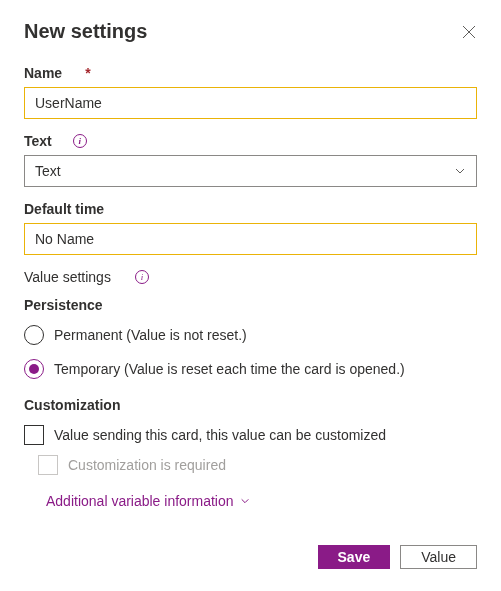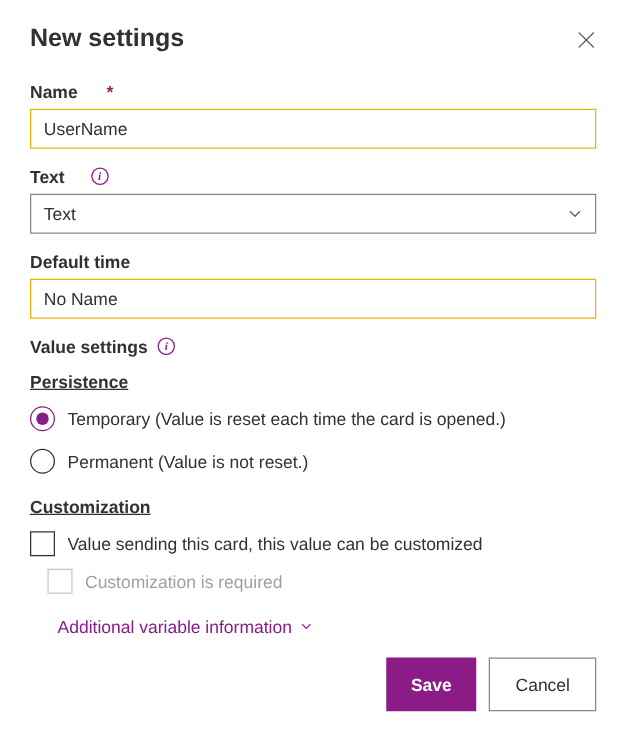--- a/index.html
+++ b/index.html
@@ -91,34 +91,33 @@
       align-items: center;
       justify-content: space-between;
       cursor: pointer;
     }
     .chevron-down {
       width: 12px;
       height: 12px;
     }
     .section-label {
       font-size: 14px;
-      font-weight: 700;
+      font-weight: 400;
       color: #323130;
       margin-bottom: 12px;
       margin-top: 4px;
       display: flex;
       align-items: center;
-      gap: 8px;
+      gap: 24px;
     }
     .sub-section {
       font-size: 14px;
       font-weight: 600;
       color: #323130;
       margin-bottom: 12px;
-      text-decoration: underline;
     }
     .radio-group {
       margin-bottom: 18px;
     }
     .radio-option {
       display: flex;
       align-items: center;
       gap: 10px;
       margin-bottom: 14px;
       cursor: pointer;
@@ -184,21 +183,21 @@
       margin-left: 22px;
     }
     .footer {
       position: absolute;
       bottom: 22px;
       right: 24px;
       display: flex;
       gap: 10px;
     }
     .btn {
-      height: 43px;
+      height: 24px;
       padding: 0 20px;
       font-size: 14px;
       font-family: inherit;
       cursor: pointer;
       border: none;
       display: flex;
       align-items: center;
       justify-content: center;
     }
     .btn-primary {
@@ -257,28 +256,28 @@
 
 <div class="section-label">
   <span>Value settings</span>
   <span class="info-icon">i</span>
 </div>
 
 <div class="sub-section">Persistence</div>
 
 <div class="radio-group">
   <div class="radio-option">
+    <div class="radio-circle"></div>
+    <span class="radio-label">Permanent (Value is not reset.)</span>
+  </div>
+  <div class="radio-option">
     <div class="radio-circle selected">
       <div class="radio-dot"></div>
     </div>
     <span class="radio-label">Temporary (Value is reset each time the card is opened.)</span>
-  </div>
-  <div class="radio-option">
-    <div class="radio-circle"></div>
-    <span class="radio-label">Permanent (Value is not reset.)</span>
   </div>
 </div>
 
 <div class="sub-section">Customization</div>
 
 <div class="checkbox-row">
   <div class="checkbox"></div>
   <span class="checkbox-label">Value sending this card, this value can be customized</span>
 </div>
 
@@ -289,14 +288,14 @@
 
 <div class="link-row">
   <span>Additional variable information</span>
   <svg width="10" height="10" viewBox="0 0 12 12">
     <path d="M2 4 L6 8 L10 4" stroke="#8a1b87" stroke-width="1.2" fill="none"></path>
   </svg>
 </div>
 
 <div class="footer">
   <button class="btn btn-primary">Save</button>
-  <button class="btn btn-secondary">Cancel</button>
+  <button class="btn btn-secondary">Value</button>
 </div>
 
 </body></html>

